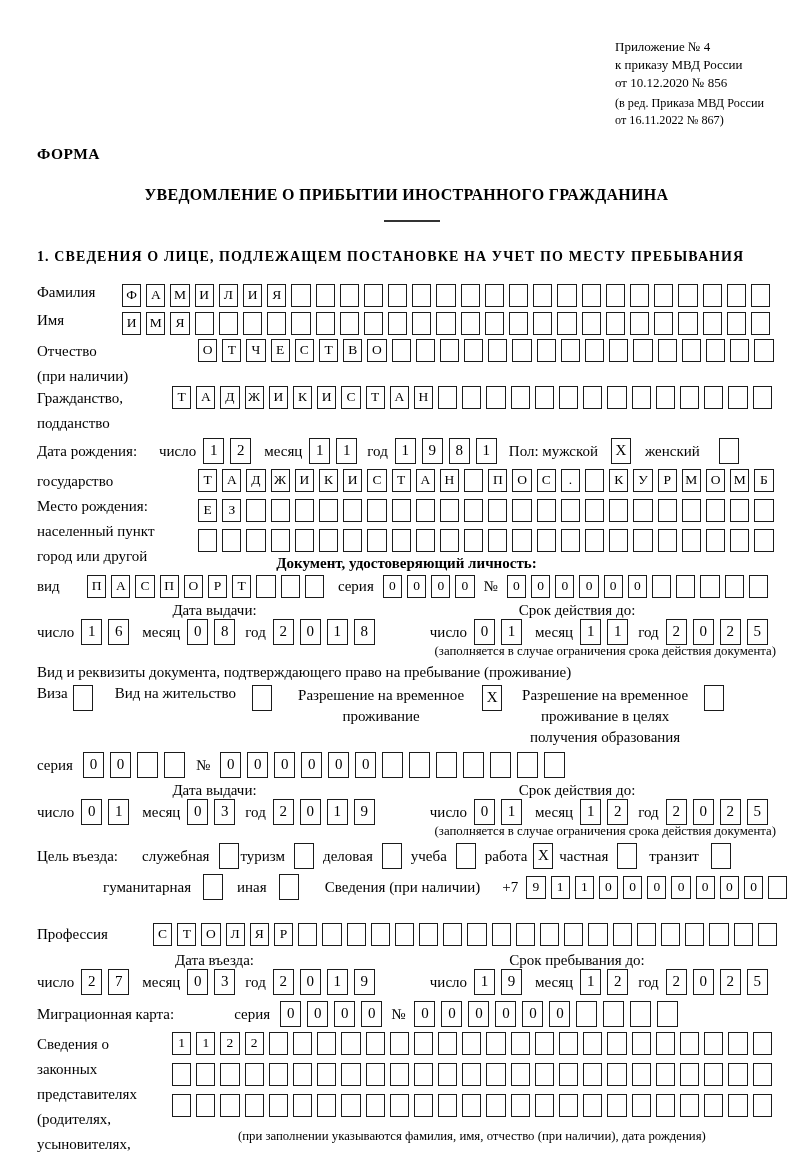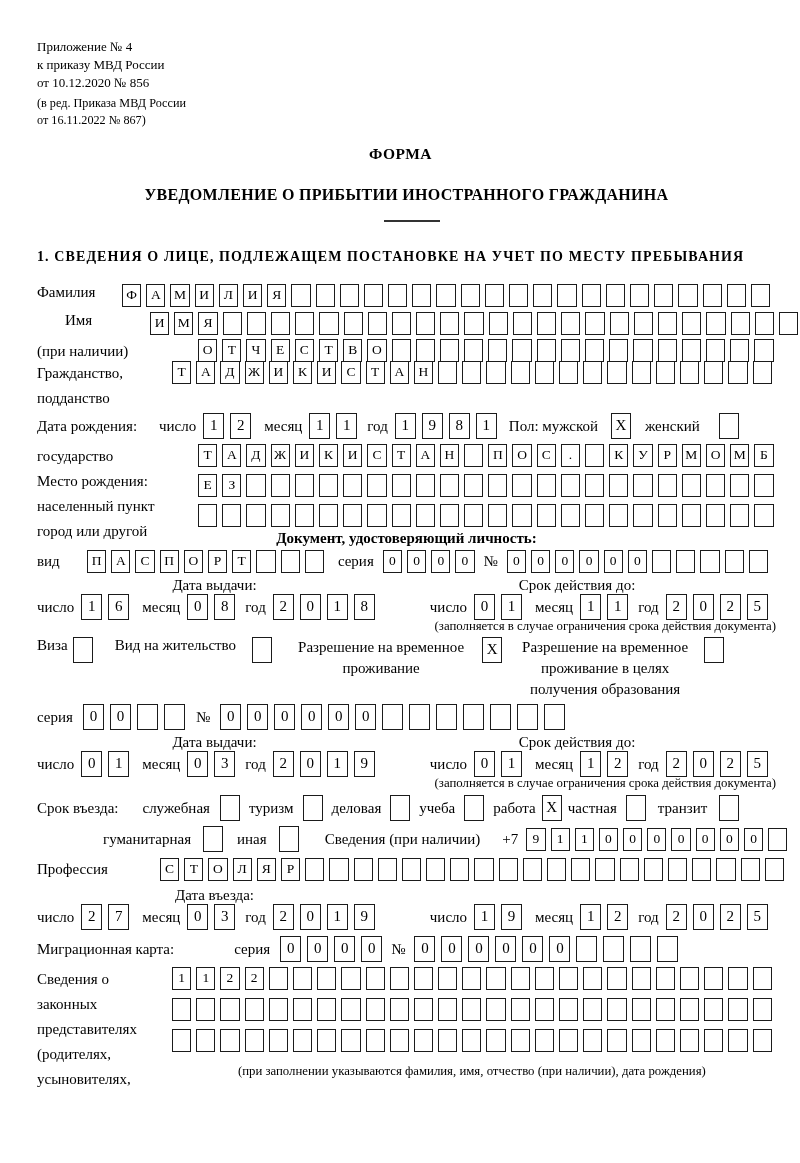--- a/index.html
+++ b/index.html
@@ -2,24 +2,24 @@
 <html><head>
 <meta charset="utf-8">
 <style>
   html,body{margin:0;padding:0;background:#fff;}
   .page{
     position:relative; width:800px; height:1163px; box-sizing:border-box;
     background:#fff; color:#000; overflow:hidden;
     font-family:"Liberation Serif", serif; font-size:15px;
     padding:38px 24px 0 37px;
   }
-  .appendix{font-size:13px; line-height:18px;}
+  .appendix{margin-left:578px; font-size:13px; line-height:18px;}
   .appendix .rev{font-size:12.2px; line-height:17px;}
   .appendix .rev.first{margin-top:3px;}
-  .forma{text-align:center; font-weight:bold; font-size:15.5px; margin:16px 12px 0 0; letter-spacing:.5px;}
+  .forma{text-align:left; font-weight:bold; font-size:15.5px; margin:16px 12px 0 0; letter-spacing:.5px;}
   .title{margin-top:21px; text-align:center; font-weight:bold; font-size:16px; line-height:22px; letter-spacing:.3px;}
   .title-underline{display:inline-block; width:56px; border-bottom:2.2px solid #333; height:14px; margin-left:10px;}
   .sec-heading{margin-top:21px; font-weight:bold; font-size:14px; letter-spacing:1.1px;}
   .row{display:flex; align-items:flex-start;}
   .lbl{flex:0 0 auto;}
   .cells{display:flex; column-gap:5px; flex:0 0 auto;}
   .cell{
     box-sizing:border-box; width:19.2px; height:23px; flex:0 0 19.2px;
     border:1.7px solid #1b1b1b; text-align:center; font-size:13.5px; line-height:20px;
   }
@@ -91,21 +91,21 @@
         <span class="cell"></span>
         <span class="cell"></span>
         <span class="cell"></span>
         <span class="cell"></span>
         <span class="cell"></span>
         <span class="cell"></span>
       </span>
   </div>
 
   <div class="row" style="margin-top:5px;">
-    <span class="lbl" style="width:85px;margin-left:28px;">Имя</span>
+    <span class="lbl" style="width:85px;">Имя</span>
     <span class="cells">
         <span class="cell">И</span>
         <span class="cell">М</span>
         <span class="cell">Я</span>
         <span class="cell"></span>
         <span class="cell"></span>
         <span class="cell"></span>
         <span class="cell"></span>
         <span class="cell"></span>
         <span class="cell"></span>
@@ -125,20 +125,21 @@
         <span class="cell"></span>
         <span class="cell"></span>
         <span class="cell"></span>
         <span class="cell"></span>
         <span class="cell"></span>
       </span>
   </div>
 
   <div class="row" style="margin-top:4px;">
     <div class="lbl lbl-stack" style="width:161px;">
+      <div>Отчество</div>
       <div>(при наличии)</div>
     </div>
     <span class="cells">
         <span class="cell">О</span>
         <span class="cell">Т</span>
         <span class="cell">Ч</span>
         <span class="cell">Е</span>
         <span class="cell">С</span>
         <span class="cell">Т</span>
         <span class="cell">В</span>
@@ -384,20 +385,21 @@
     <span class="lbl" style="margin-left:10px;">год</span>
     <span class="dcells">
         <span class="dcell">2</span>
         <span class="dcell">0</span>
         <span class="dcell">2</span>
         <span class="dcell">5</span>
       </span>
   </div>
   <div class="note">(заполняется в случае ограничения срока действия документа)</div>
 
+  <div style="margin-top:4px; line-height:19px;">Вид и реквизиты документа, подтверждающего право на пребывание (проживание)</div>
 
   <div class="row" style="margin-top:3px;">
     <span class="lbl">Виза</span>
     <span class="checkbox" style="margin-left:5px;"></span>
     <span class="lbl" style="margin-left:22px;">Вид на жительство</span>
     <span class="checkbox" style="margin-left:16px;"></span>
     <div class="stack-center" style="margin-left:18px; width:182px;">
       <div>Разрешение на временное</div>
       <div>проживание</div>
     </div>
@@ -472,24 +474,24 @@
     <span class="dcells">
         <span class="dcell">2</span>
         <span class="dcell">0</span>
         <span class="dcell">2</span>
         <span class="dcell">5</span>
       </span>
   </div>
   <div class="note">(заполняется в случае ограничения срока действия документа)</div>
 
   <div class="row" style="margin-top:4px; align-items:center;">
-    <span class="lbl">Срок въезда:</span>
+    <span class="lbl">Цель въезда:</span>
     <span class="lbl" style="margin-left:24px;">служебная</span>
     <span class="checkbox" style="margin-left:10px;"></span>
-    <span class="lbl" style="margin-left:9px;">туризм</span>
+    <span class="lbl" style="margin-left:1px;">туризм</span>
     <span class="checkbox" style="margin-left:9px;"></span>
     <span class="lbl" style="margin-left:9px;">деловая</span>
     <span class="checkbox" style="margin-left:9px;"></span>
     <span class="lbl" style="margin-left:9px;">учеба</span>
     <span class="checkbox" style="margin-left:9px;"></span>
     <span class="lbl" style="margin-left:9px;">работа</span>
     <span class="checkbox" style="margin-left:6px;">X</span>
     <span class="lbl" style="margin-left:6px;">частная</span>
     <span class="checkbox" style="margin-left:9px;"></span>
     <span class="lbl" style="margin-left:12px;">транзит</span>
@@ -511,21 +513,21 @@
         <span class="cell">0</span>
         <span class="cell">0</span>
         <span class="cell">0</span>
         <span class="cell">0</span>
         <span class="cell">0</span>
         <span class="cell">0</span>
         <span class="cell"></span>
       </span>
   </div>
 
-  <div class="row" style="margin-top:6px; align-items:center;gap:7px;">
+  <div class="row" style="margin-top:23px; align-items:center;">
     <span class="lbl" style="width:116px;">Профессия</span>
     <span class="cells">
         <span class="cell">С</span>
         <span class="cell">Т</span>
         <span class="cell">О</span>
         <span class="cell">Л</span>
         <span class="cell">Я</span>
         <span class="cell">Р</span>
         <span class="cell"></span>
         <span class="cell"></span>
@@ -545,20 +547,21 @@
         <span class="cell"></span>
         <span class="cell"></span>
         <span class="cell"></span>
         <span class="cell"></span>
         <span class="cell"></span>
       </span>
   </div>
 
   <div class="date-heads" style="margin-top:6px;">
     <span class="dh-left">Дата въезда:</span>
+    <span class="dh-right">Срок пребывания до:</span>
   </div>
   <div class="dateline">
     <span class="lbl">число</span>
     <span class="dcells">
         <span class="dcell">2</span>
         <span class="dcell">7</span>
       </span>
     <span class="lbl" style="margin-left:13px;">месяц</span>
     <span class="dcells">
         <span class="dcell">0</span>

